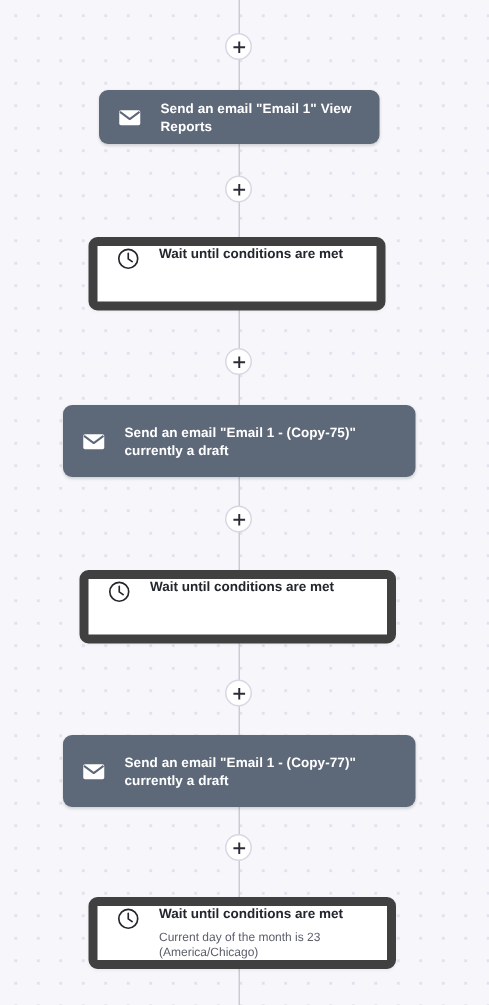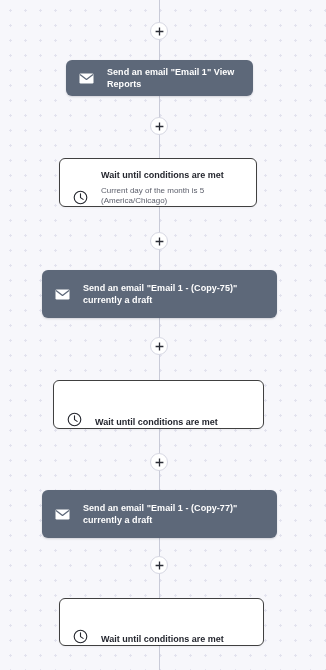--- a/index.html
+++ b/index.html
@@ -81,25 +81,25 @@
     font-size: 9px;
     font-weight: bold;
     line-height: 12px;
     letter-spacing: 0.05px;
   }
 
   
   .wait-card {
     position: absolute;
     background: #ffffff;
-    border: 1px solid #404040;
+    border: 6px solid #404040;
     border-radius: 6px;
     box-sizing: border-box;
     display: flex;
-    align-items: flex-end;
+    align-items: flex-start;
     padding: 0 12px;
     cursor: pointer;
     z-index: 2;
     box-shadow: 0 1px 2px rgba(40,45,60,0.05);
   }
   .wait-card .clock-icon {
     flex: 0 0 auto;
     width: 17px;
     height: 17px;
     margin-right: 12px;
@@ -160,21 +160,20 @@
 
   <div class="wait-card" style="left:59px; top:158px; width:198px; height:49px;">
     <span class="clock-icon">
       <svg width="15" height="15" viewBox="0 0 15 15">
         <circle cx="7.5" cy="7.5" r="6.3" fill="none" stroke="#24262e" stroke-width="1.1"></circle>
         <path d="M7.5 3.8 V7.6 L10.1 9.4" fill="none" stroke="#24262e" stroke-width="1.1" stroke-linecap="round" stroke-linejoin="round"></path>
       </svg>
     </span>
     <span class="wait-body">
       <span class="wait-title">Wait until conditions are met</span>
-      <span class="wait-sub">Current day of the month is 5 (America/Chicago)</span>
     </span>
   </div>
 
   <div class="plus-node" style="top:232px;">
     <span>
       <svg width="9" height="9" viewBox="0 0 9 9">
         <path d="M4.5 0.6 V8.4 M0.6 4.5 H8.4" stroke="#2b2d36" stroke-width="1.3"></path>
       </svg>
     </span>
   </div>
@@ -237,16 +236,17 @@
 
   <div class="wait-card" style="left:59px; top:598px; width:205px; height:48px;">
     <span class="clock-icon">
       <svg width="15" height="15" viewBox="0 0 15 15">
         <circle cx="7.5" cy="7.5" r="6.3" fill="none" stroke="#24262e" stroke-width="1.1"></circle>
         <path d="M7.5 3.8 V7.6 L10.1 9.4" fill="none" stroke="#24262e" stroke-width="1.1" stroke-linecap="round" stroke-linejoin="round"></path>
       </svg>
     </span>
     <span class="wait-body">
       <span class="wait-title">Wait until conditions are met</span>
+      <span class="wait-sub">Current day of the month is 23 (America/Chicago)</span>
     </span>
   </div>
 
 </div>
 
 </body></html>

